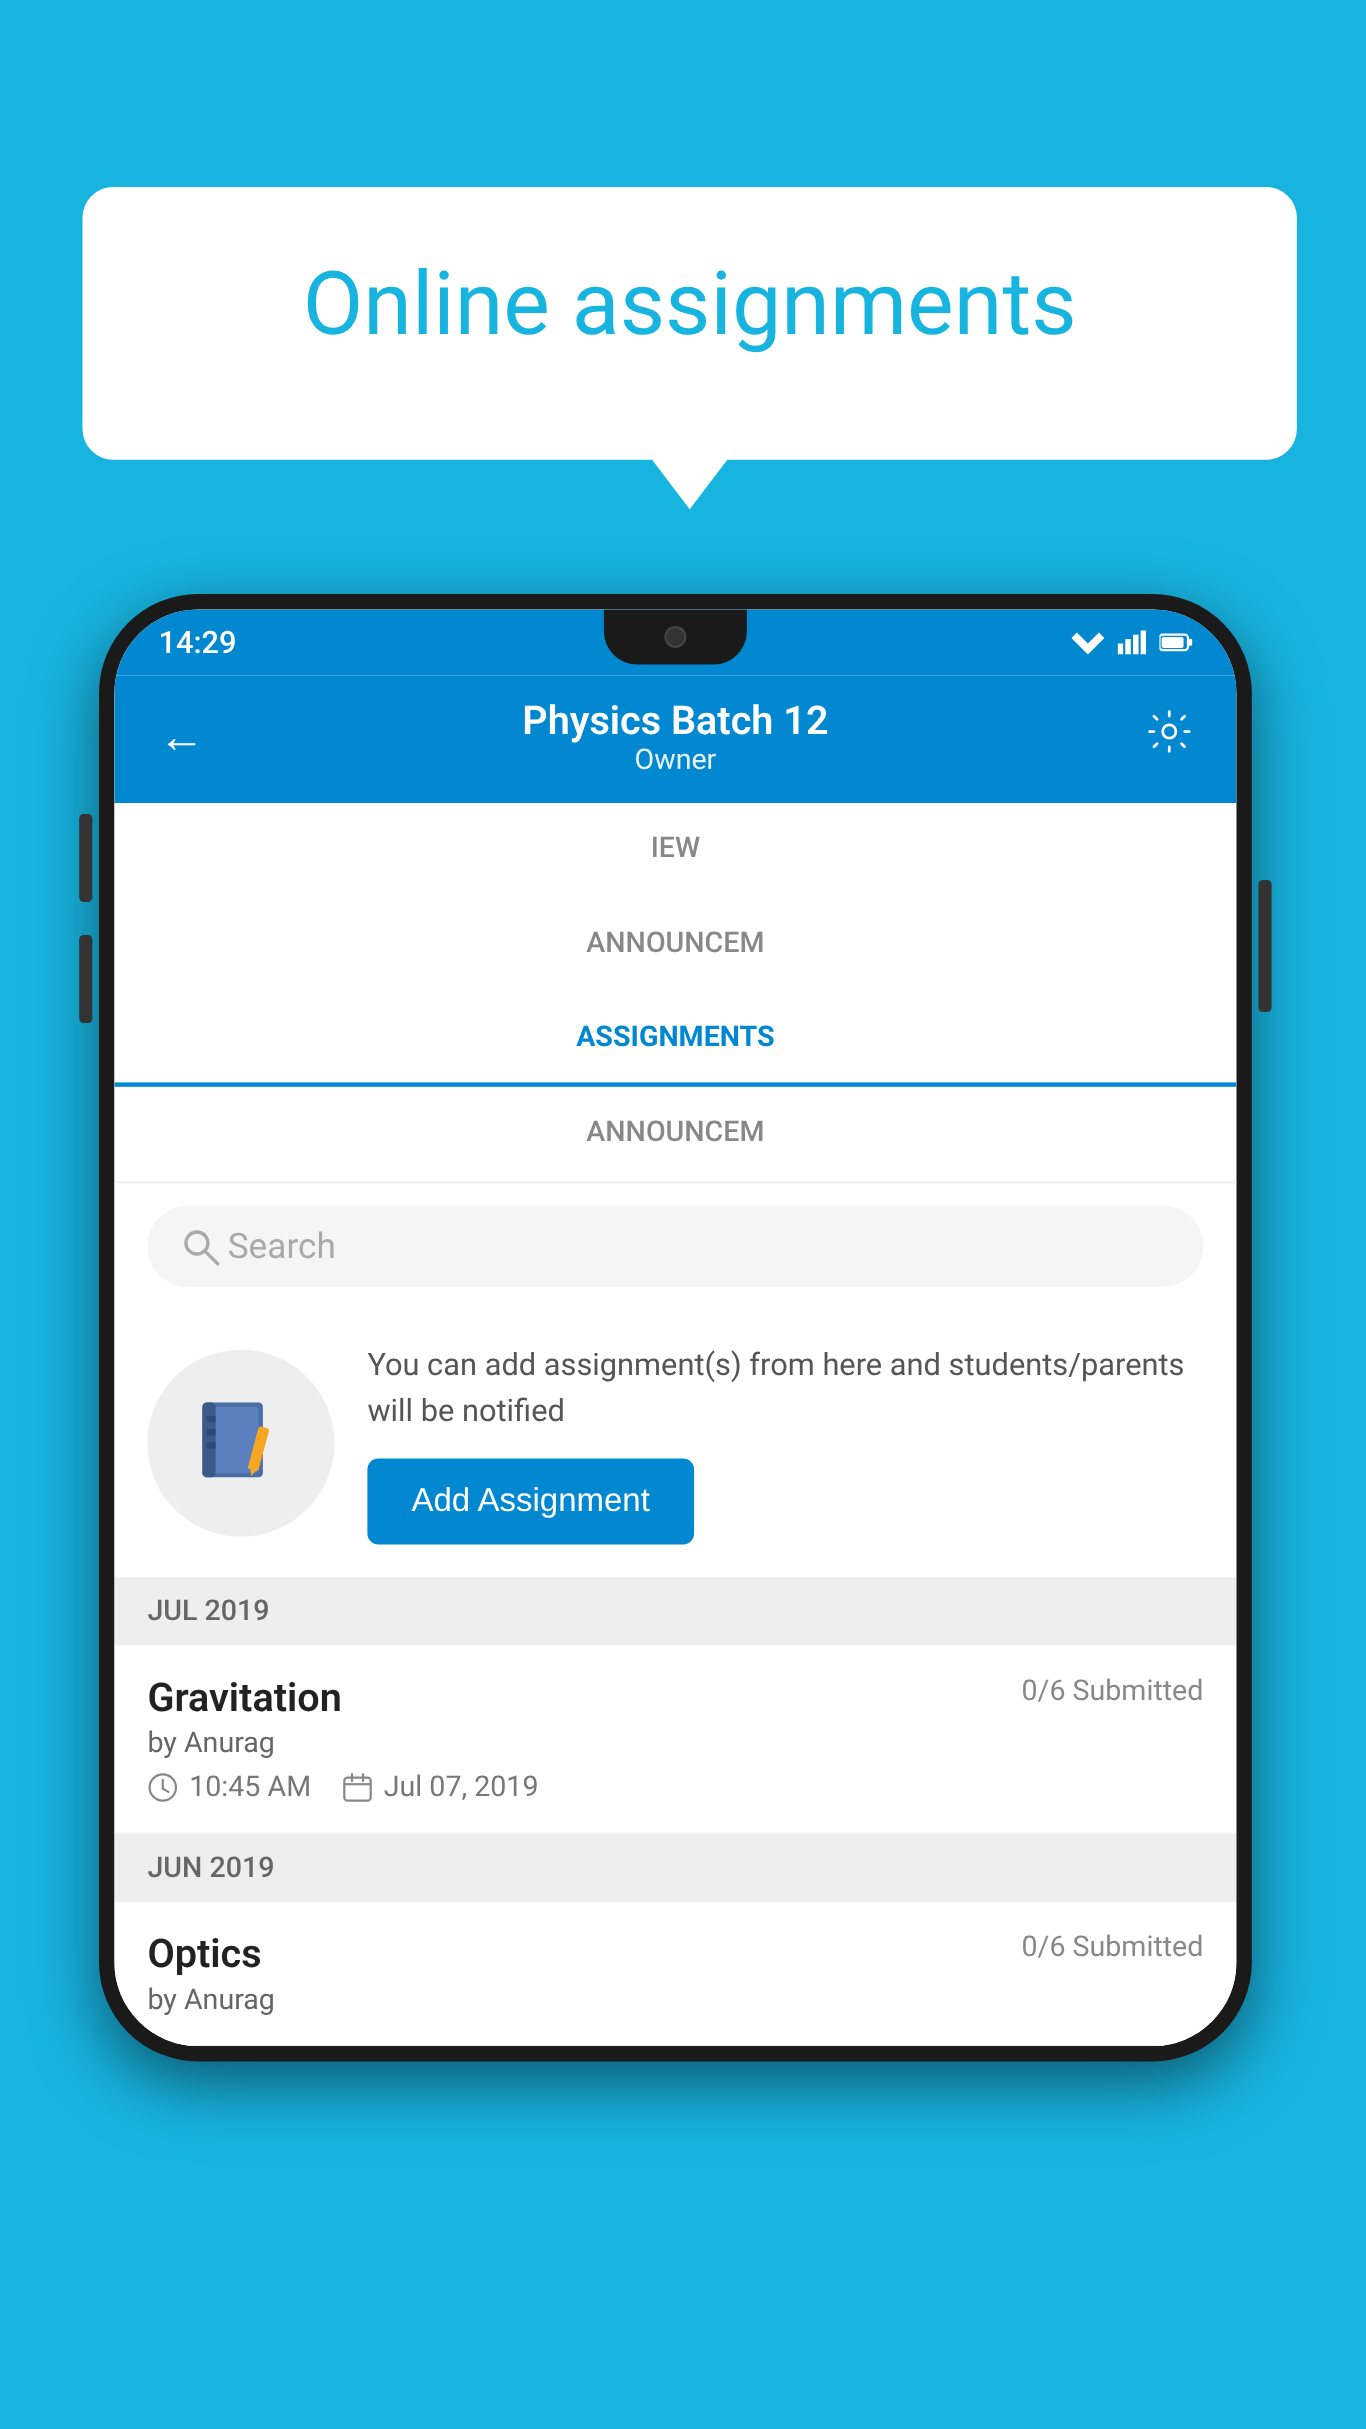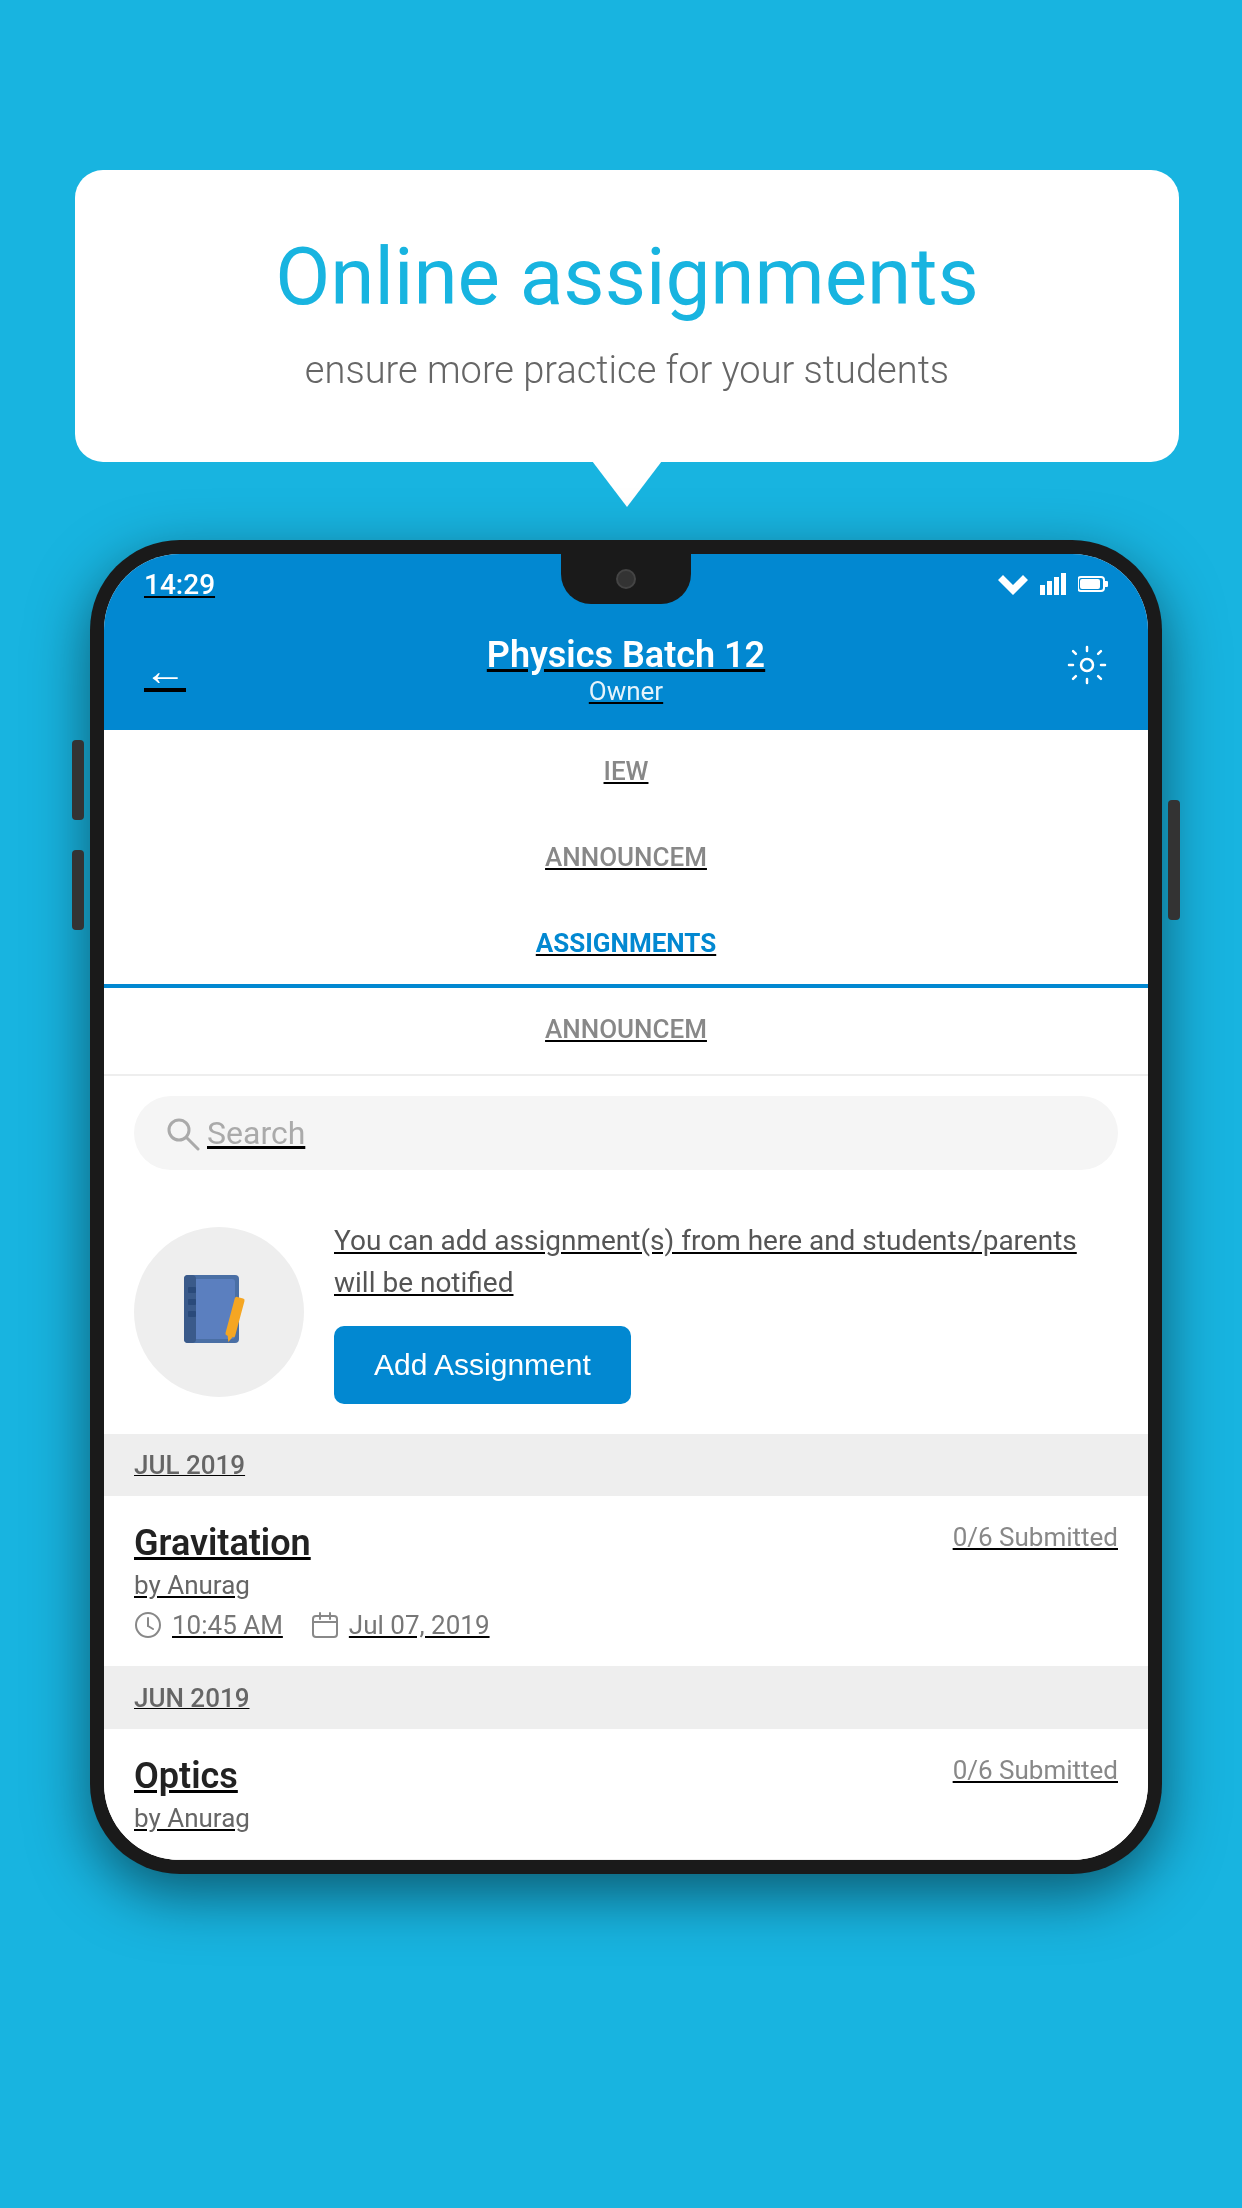--- a/index.html
+++ b/index.html
@@ -54,22 +54,21 @@
       font-size: 38px;
       text-align: center;
       font-weight: 300;
     }
 
     
     .phone-wrapper {
       position: absolute;
       top: 540px;
       left: 90px;
-      right: 80px;
-      text-decoration: underline;
+      right: 104px;
     }
 
     .phone-outer {
       background: #1a1a1a;
       border-radius: 90px;
       padding: 14px;
       box-shadow: 0 20px 60px rgba(0,0,0,0.5);
       position: relative;
     }
 
@@ -336,21 +335,20 @@
       width: 12px;
       height: 120px;
     }
   </style>
 </head>
 <body>
 
 <div class="speech-bubble-container">
   <div class="speech-bubble">
     <h1>Online assignments</h1>
-    <p>ensure more practice for your students</p>
   </div>
 </div>
 
 <div class="phone-wrapper">
   <div class="phone-outer">
 
     <div class="phone-side-btn vol-up"></div>
     <div class="phone-side-btn vol-down"></div>
     <div class="phone-side-btn power-btn"></div>
 

